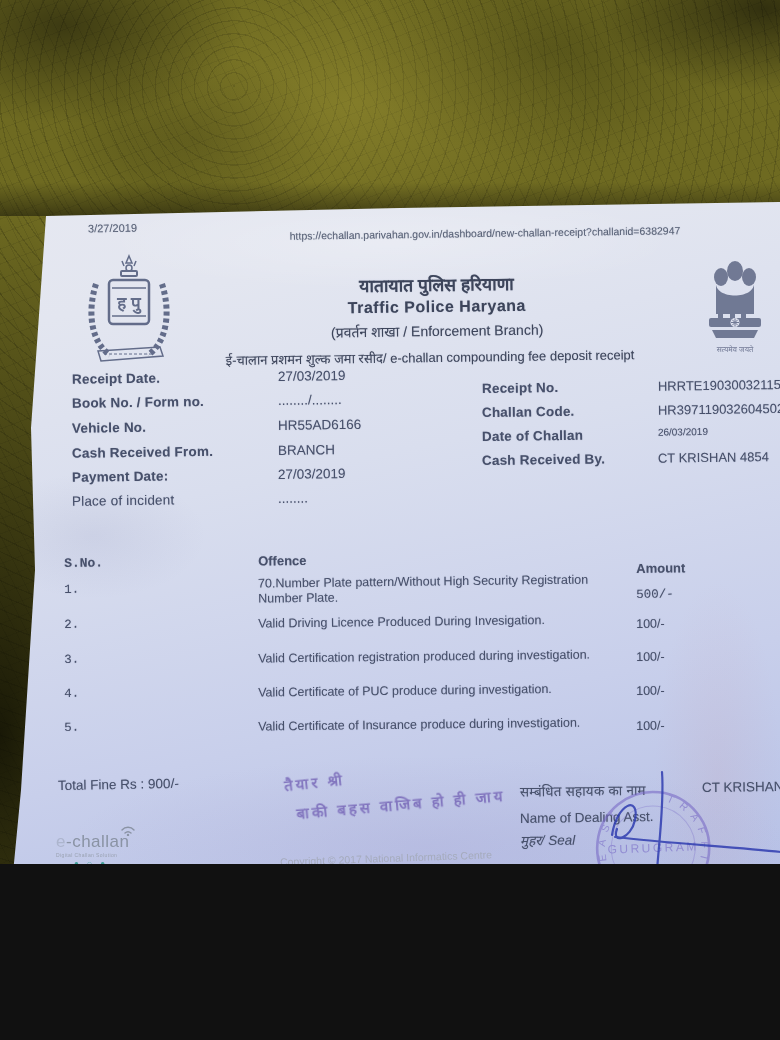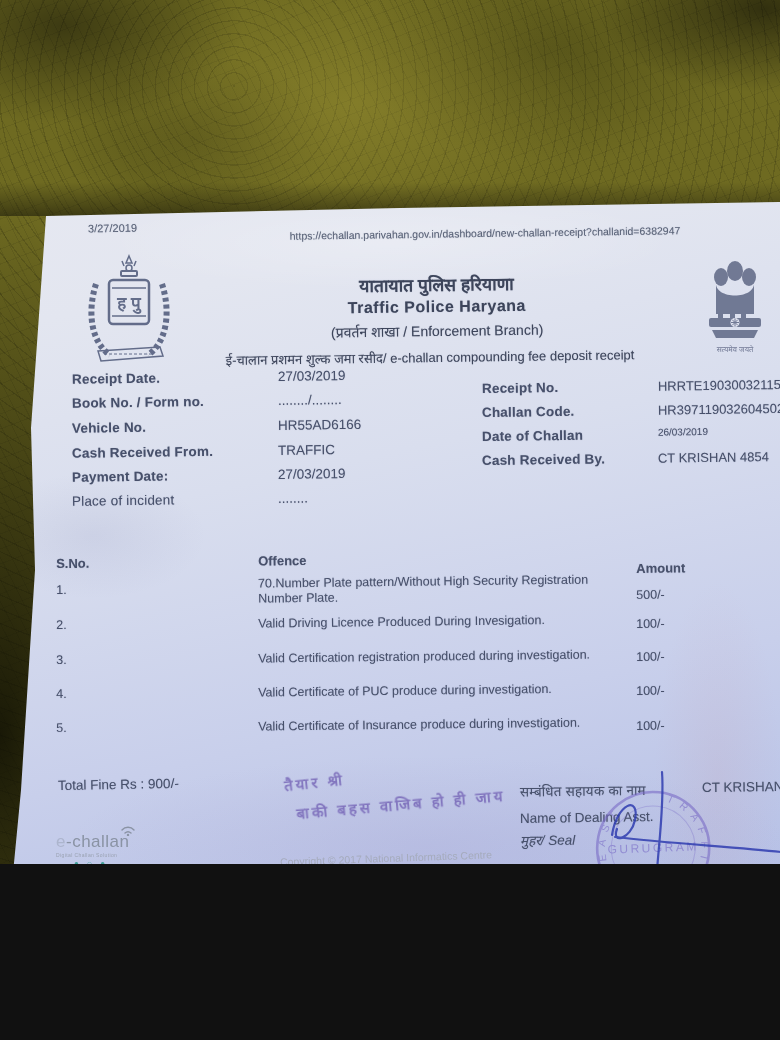--- a/index.html
+++ b/index.html
@@ -32,21 +32,21 @@
       linear-gradient(168deg,#eaebf2 0%,#e3e6f0 32%,#d9deee 52%,#c8cfeb 78%,#b7c1e6 100%);
   }
   .content { position:absolute; inset:0; z-index:20; filter:blur(.3px); color:#47506b; }
   .print { text-shadow:0 0 1px rgba(71,80,107,.35); }
   .abs { position:absolute; }
   .row { position:absolute; left:0; width:780px; height:22px; transform:rotate(-.8deg); transform-origin:60px 50%; }
   .lbl { position:absolute; font-size:13.5px; font-weight:bold; letter-spacing:.2px; }
   .val { position:absolute; font-size:13.5px; }
   .hdr-center { text-align:center; transform:rotate(-.8deg); color:#3d455b; }
   .trow { position:absolute; left:0; width:780px; transform:rotate(-.7deg); transform-origin:60px 0; font-size:12.5px; }
-  .trow .sno { position:absolute; left:56px; top:4px; }
+  .trow .sno { position:absolute; left:64px; top:4px;font-family:Liberation Mono, monospace; }
   .trow .off { position:absolute; left:258px; top:0; width:365px; line-height:15px; }
   .trow .amt { position:absolute; left:636px; top:5px; }
   .hand { position:absolute; color:#6d5ab1; font-weight:bold; letter-spacing:3px; opacity:.75; filter:blur(.4px); font-size:15px; }
   .stamp-svg { position:absolute; left:583px; top:780px; z-index:40; opacity:.55; transform:rotate(6deg); }
   .sig-svg { position:absolute; left:555px; top:765px; z-index:45; opacity:.85; }
   .nic { position:absolute; left:562px; top:854px; z-index:35; opacity:.88; }
   .echallan { position:absolute; left:56px; top:832px; color:#8a93a4; z-index:30; }
   .echallan .brand { font-size:17px; letter-spacing:.5px; position:relative; }
   .echallan .brand .e { opacity:.4; }
   .echallan .tag { font-size:5px; letter-spacing:.4px; color:#9aa2b2; margin-top:0; }
@@ -113,21 +113,21 @@
     <div class="row print" style="top:396px;">
       <span class="lbl" style="left:72px;">Book No. / Form no.</span>
       <span class="val" style="left:278px;">......../........</span>
     </div>
     <div class="row print" style="top:421px;">
       <span class="lbl" style="left:72px;">Vehicle No.</span>
       <span class="val" style="left:278px;">HR55AD6166</span>
     </div>
     <div class="row print" style="top:446px;">
       <span class="lbl" style="left:72px;">Cash Received From.</span>
-      <span class="val" style="left:278px;">TRAFFIC</span>
+      <span class="val" style="left:278px;">BRANCH</span>
     </div>
     <div class="row print" style="top:470px;">
       <span class="lbl" style="left:72px;">Payment Date:</span>
       <span class="val" style="left:278px;">27/03/2019</span>
     </div>
     <div class="row print" style="top:494px;">
       <span class="lbl" style="left:72px;font-weight:normal;">Place of incident</span>
       <span class="val" style="left:278px;">........</span>
     </div>
 
@@ -149,21 +149,21 @@
     </div>
 
     <div class="trow print" style="top:556px;font-weight:bold;font-size:13px;">
       <span class="sno" style="top:0;">S.No.</span>
       <span class="off">Offence</span>
       <span class="amt" style="top:12px;">Amount</span>
     </div>
     <div class="trow print" style="top:579px;">
       <span class="sno">1.</span>
       <span class="off">70.Number Plate pattern/Without High Security Registration Number Plate.</span>
-      <span class="amt" style="top:16px;">500/-</span>
+      <span class="amt" style="top:16px;font-family:Liberation Mono, monospace;">500/-</span>
     </div>
     <div class="trow print" style="top:614px;">
       <span class="sno">2.</span>
       <span class="off" style="top:5px;">Valid Driving Licence Produced During Invesigation.</span>
       <span class="amt" style="top:10px;">100/-</span>
     </div>
     <div class="trow print" style="top:649px;">
       <span class="sno">3.</span>
       <span class="off" style="top:5px;">Valid Certification registration produced during investigation.</span>
       <span class="amt" style="top:8px;">100/-</span>

